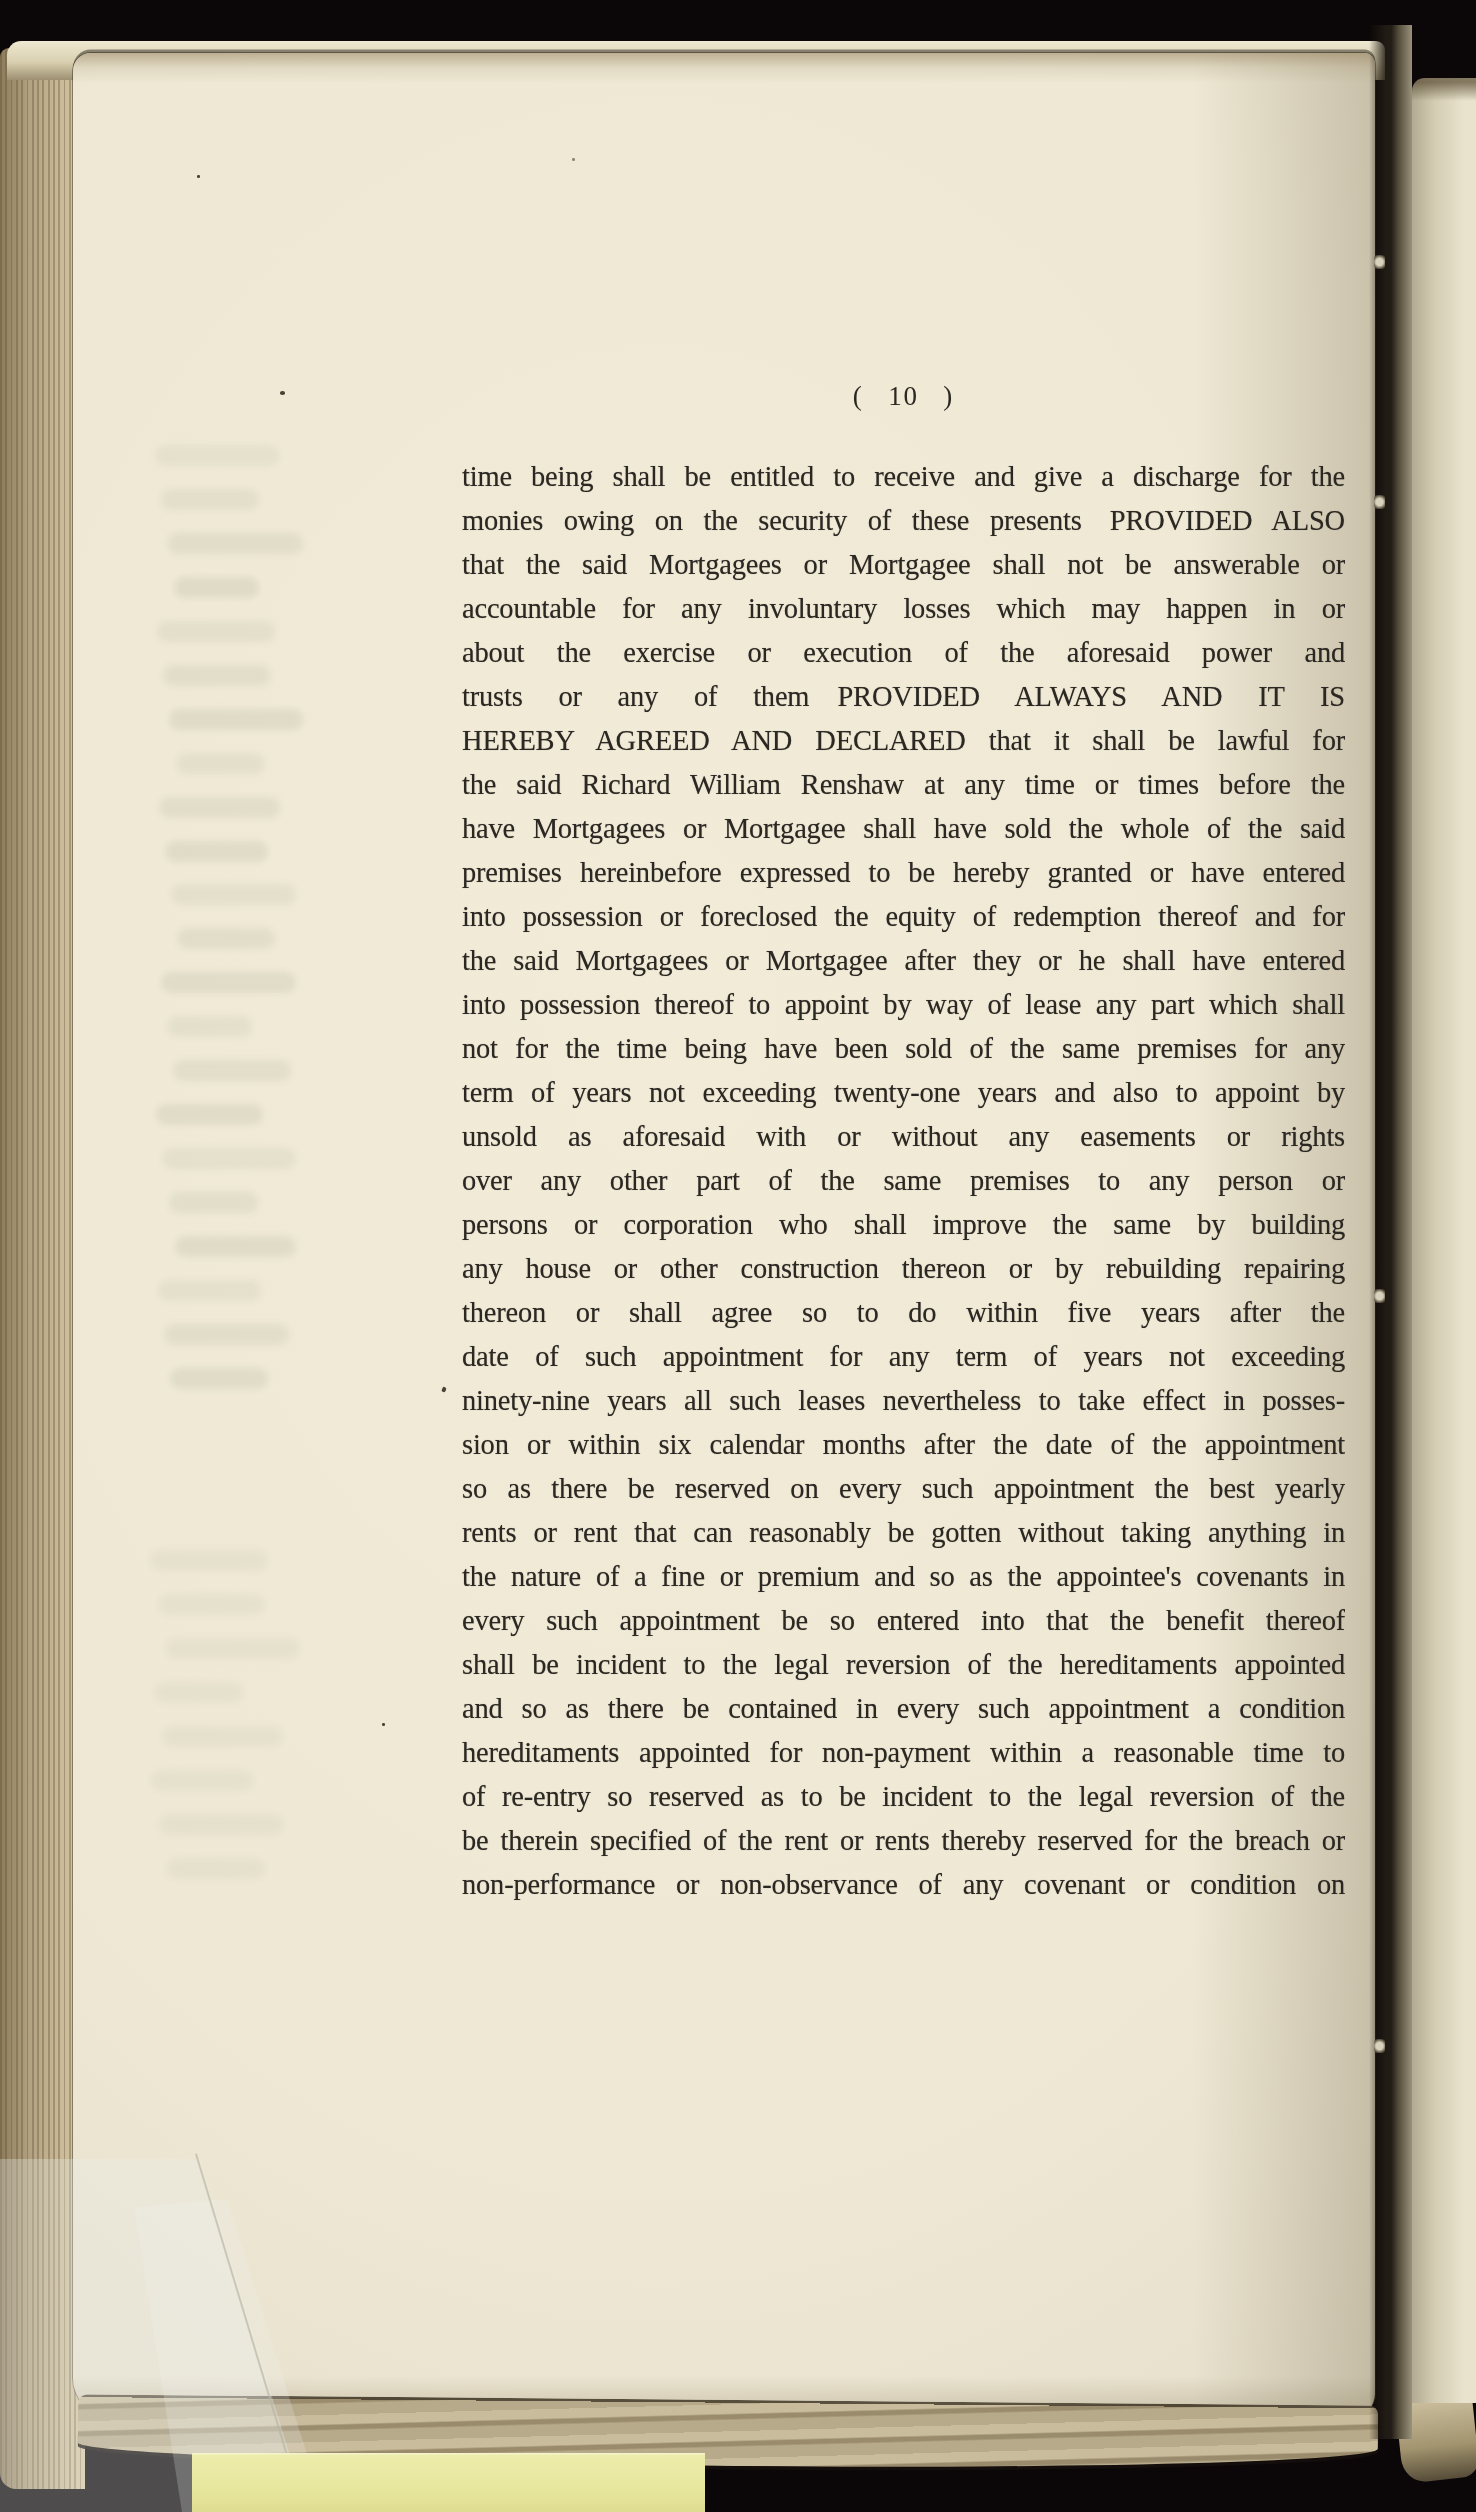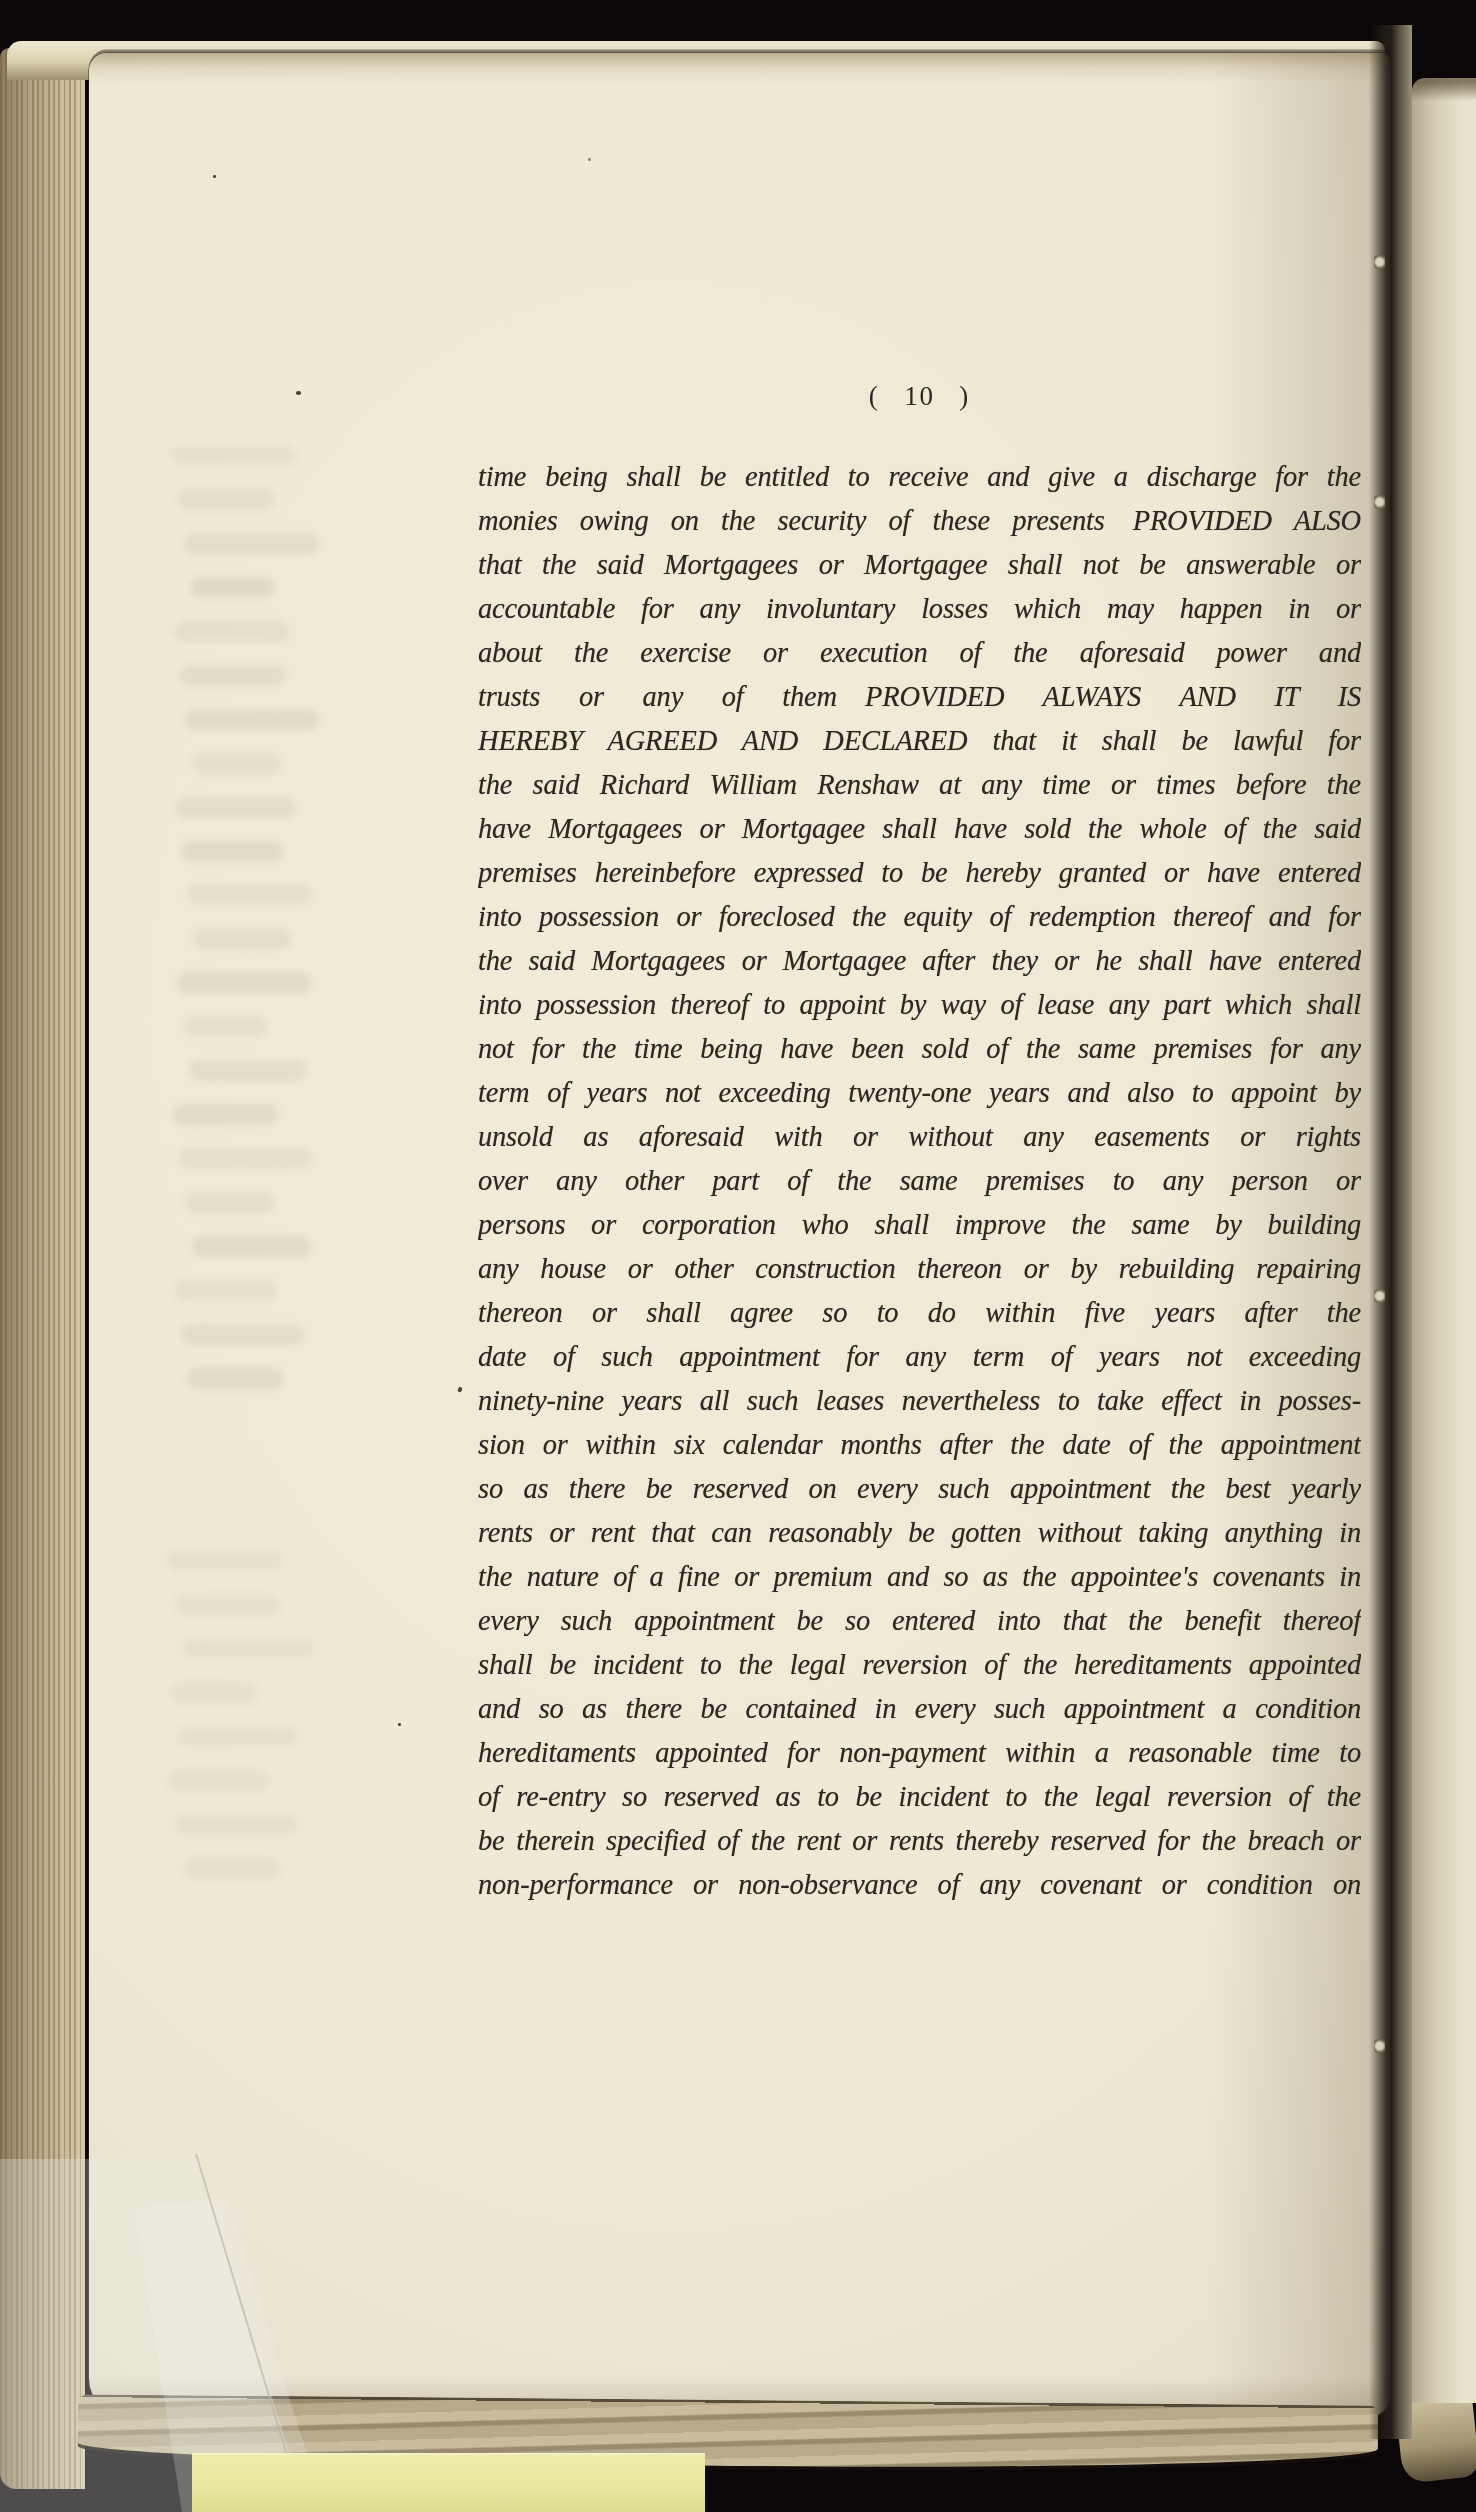--- a/index.html
+++ b/index.html
@@ -19,21 +19,21 @@
     border-radius:9px 0 0 16px;
   }
   
   .under-page{
     position:absolute;left:7.1px;top:41px;width:1378px;height:39px;
     background:linear-gradient(180deg,#efe9d2 0%,#d8cfaf 55%,#9c9071 100%);
     border-radius:14.2px 9px 0 0;
   }
   
   .page{
-    position:absolute;left:89px;top:53px;width:1302px;height:2364px;
+    position:absolute;left:73px;top:53px;width:1302px;height:2364px;
     background:
       linear-gradient(180deg, rgba(148,128,92,.55) 0px, rgba(148,128,92,.16) 14.2px, rgba(148,128,92,0) 30px),
       linear-gradient(90deg, rgba(0,0,0,0) 0 86%, rgba(118,104,74,.30) 100%),
       linear-gradient(0deg, rgba(118,104,74,.28) 0px, rgba(118,104,74,0) 41px),
       radial-gradient(120% 90% at 45% 40%, #f1ebd8 0%, #eee8d4 55%, #e5deca 85%, #dad2b9 100%);
     border-radius:18px 10.7px 23px 39px;
     box-shadow:0 0 0 0.9px rgba(58,48,34,.55), 0 -3.6px 0 rgba(40,33,24,.5);
   }
   .page-number{
     position:absolute;left:389px;top:320px;width:883px;height:46px;
@@ -43,21 +43,21 @@
   }
   .text-column{
     position:absolute;left:389px;top:402px;width:883px;
     color:var(--ink,#2b2722);
     font-size:28.5px;letter-spacing:-0.2px;
     text-shadow:0 0 0.9px rgba(43,39,34,.45);
   }
   .line{
     height:44px;line-height:44px;
     text-align:justify;text-align-last:justify;
-    overflow:hidden;white-space:normal;font-style:italic;
+    overflow:hidden;white-space:normal;
   }
   .line::after{content:"";display:inline-block;width:100%;height:0;}
   
   .ghost{position:absolute;left:75px;top:0;width:214px;height:1959px;}
   .ghost i{
     position:absolute;display:block;height:21.4px;border-radius:10.7px;
     background:rgba(120,130,105,.14);filter:blur(3.6px);
   }
   .speck{position:absolute;background:#4a4337;border-radius:50%;}
   

